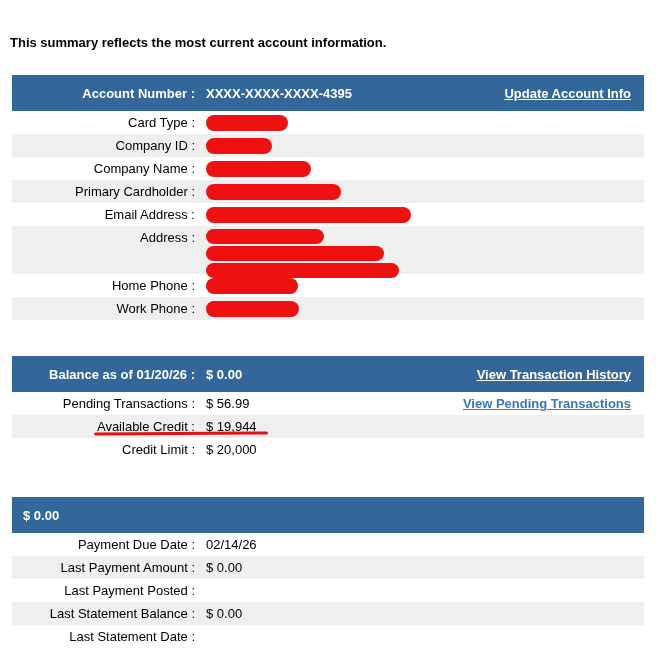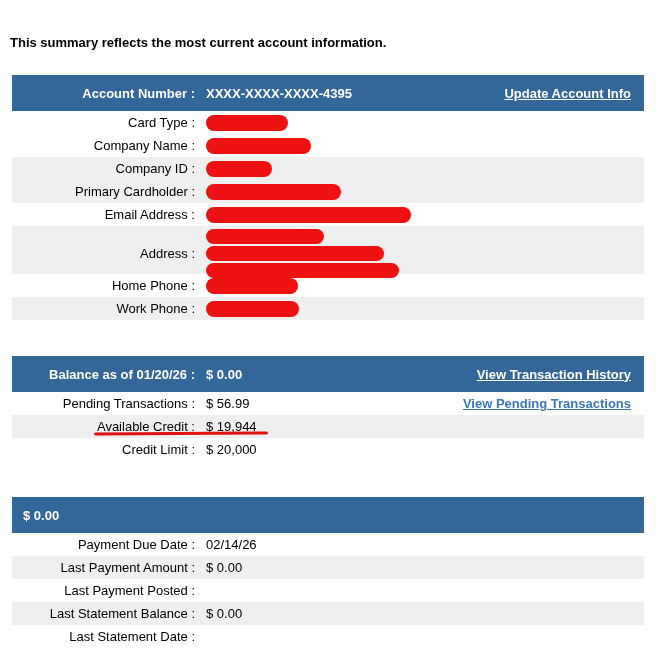--- a/index.html
+++ b/index.html
@@ -41,21 +41,21 @@
   .row.alt{background:var(--gray);}
   .row .val{display:flex;align-items:center;}
   .row-link{
     margin-left:auto;padding-right:13px;color:var(--link);
     font-weight:bold;font-size:13px;text-decoration:underline;cursor:pointer;
   }
   .blob{
     display:inline-block;height:16px;border-radius:8.5px;background:var(--red);
   }
   .row.address{height:48px;align-items:flex-start;}
-  .row.address .lbl{line-height:15px;padding-top:20px;}
+  .row.address .lbl{line-height:15px;padding-top:4px;}
   .row.address .val{
     flex-direction:column;align-items:flex-start;padding-top:3px;
   }
   .row.address .blob{height:15px;margin-bottom:2px;border-radius:8px;}
   .red-underline{
     position:absolute;left:82px;top:17px;width:174px;height:3px;
     background:var(--annot);border-radius:2px;transform:rotate(-0.35deg);
   }
 </style>
 </head>
@@ -71,30 +71,30 @@
       <span class="val">XXXX-XXXX-XXXX-4395</span>
       <a class="bar-link">Update Account Info</a>
     </div>
 
     <div class="row">
       <span class="lbl">Card Type :</span>
       <span class="val">
           <span class="blob" style="width: 82px;"></span>
         </span>
     </div>
+    <div class="row alt">
+      <span class="lbl">Company ID :</span>
+      <span class="val">
+          <span class="blob" style="width: 66px;"></span>
+        </span>
+    </div>
     <div class="row">
       <span class="lbl">Company Name :</span>
       <span class="val">
           <span class="blob" style="width: 105px;"></span>
-        </span>
-    </div>
-    <div class="row alt">
-      <span class="lbl">Company ID :</span>
-      <span class="val">
-          <span class="blob" style="width: 66px;"></span>
         </span>
     </div>
     <div class="row alt">
       <span class="lbl">Primary Cardholder :</span>
       <span class="val">
           <span class="blob" style="width: 135px;"></span>
         </span>
     </div>
     <div class="row">
       <span class="lbl">Email Address :</span>

